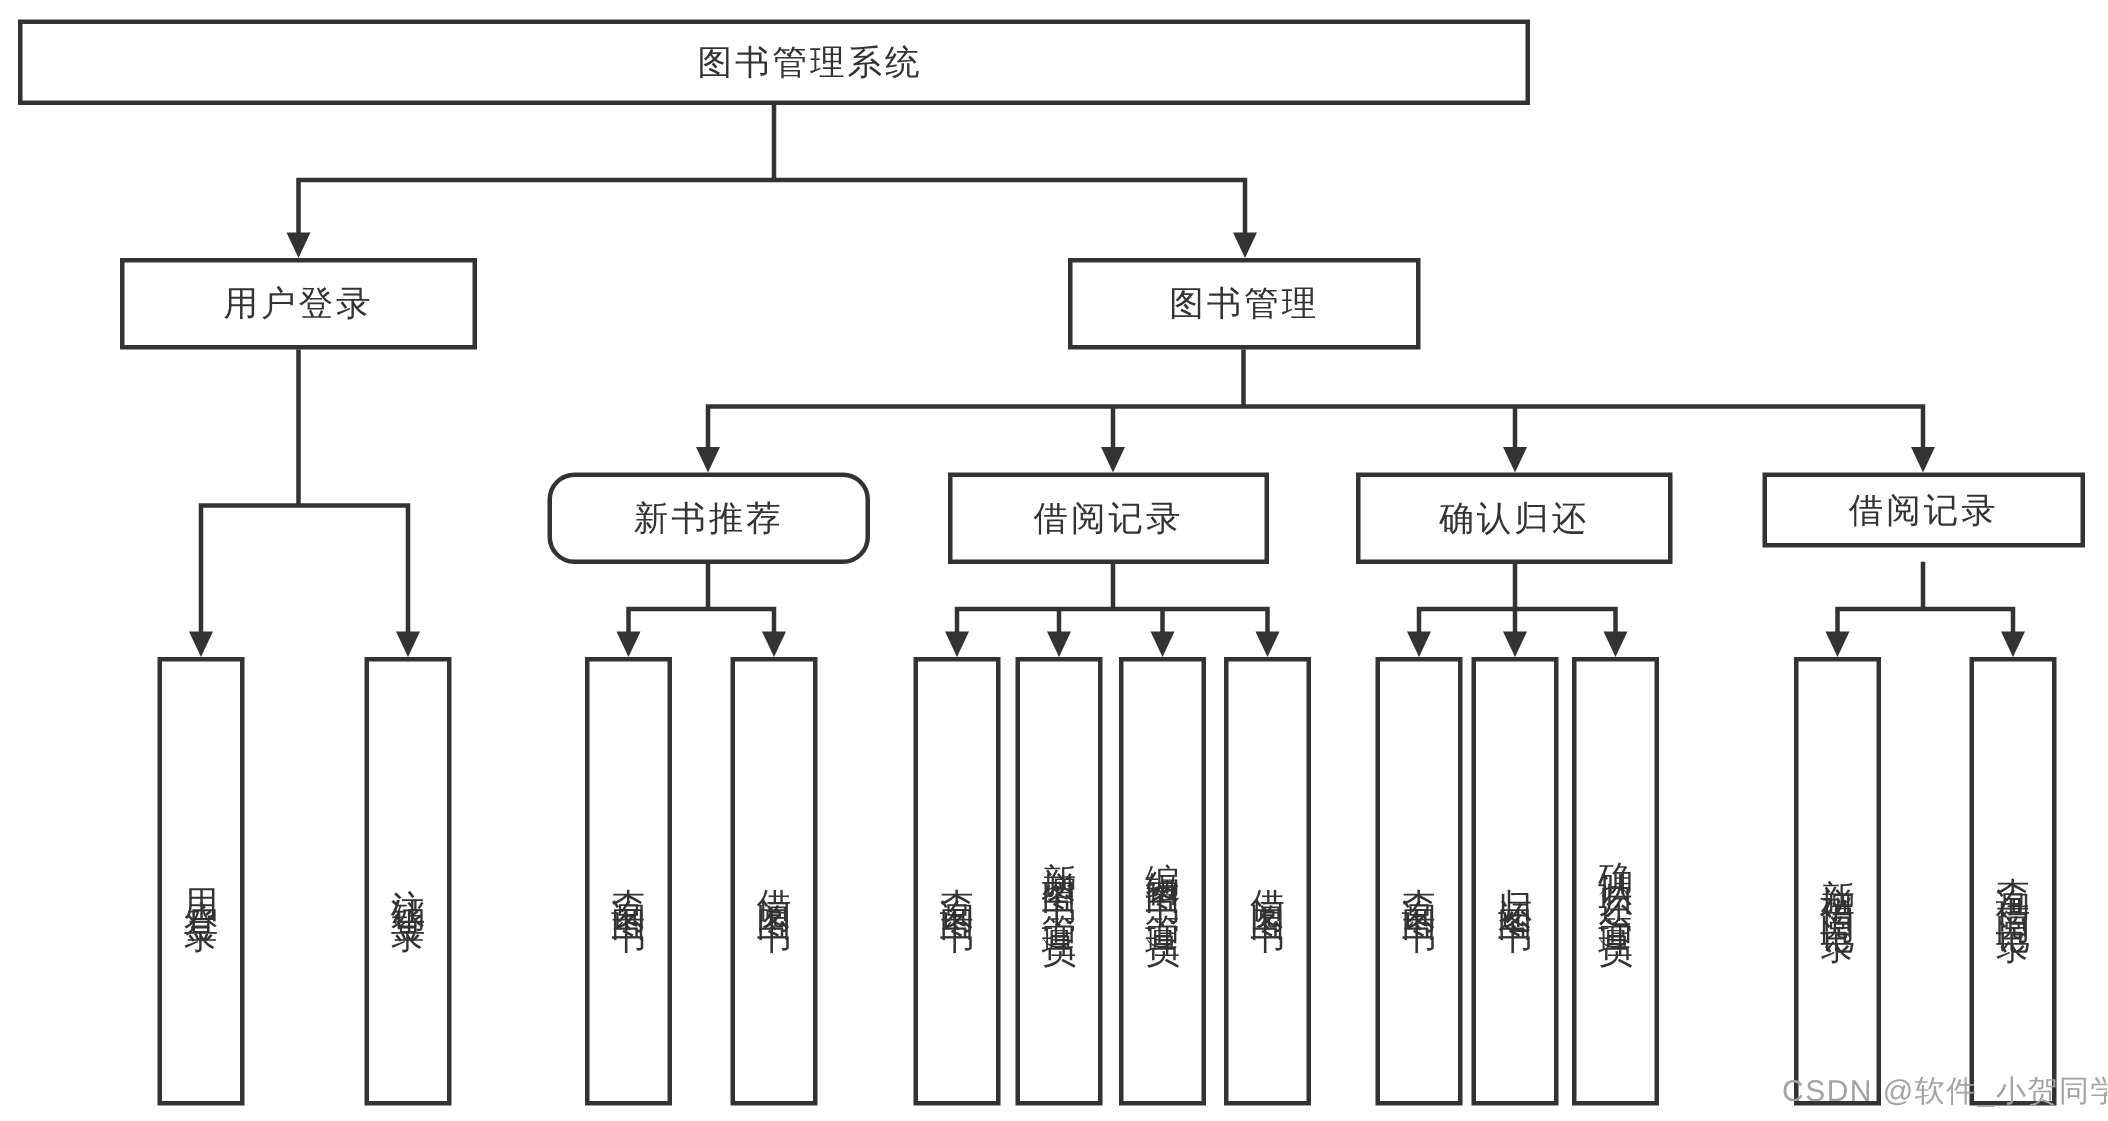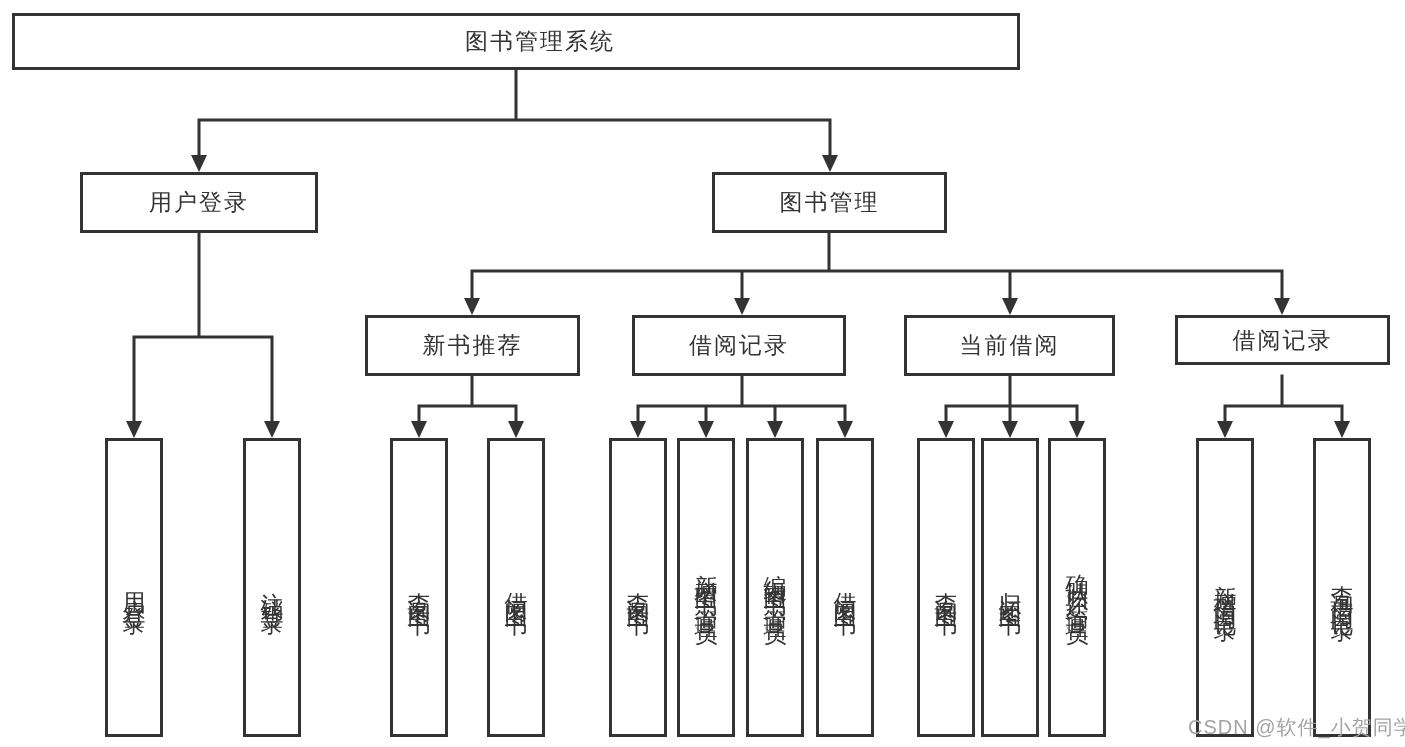--- a/index.html
+++ b/index.html
@@ -7,21 +7,21 @@
          font-family:"Liberation Sans","DejaVu Sans",sans-serif;color:#333333;overflow:hidden;}
   svg.wires{position:absolute;left:0;top:0;z-index:1;}
   .box{position:absolute;background:#ffffff;border:3px solid #333333;box-sizing:border-box;
        display:flex;align-items:center;justify-content:center;z-index:2;
        font-size:23px;letter-spacing:2px;line-height:1;white-space:nowrap;}
   .v{writing-mode:vertical-rl;letter-spacing:7px;font-size:23px;white-space:normal;}
   
   #n-root   {left:12px;  top:13px;  width:1008px;height:57px;padding-left:48px;}
   #n-user   {left:80px;  top:172px; width:238px; height:61px;}
   #n-mgmt   {left:712px; top:172px; width:235px; height:61px;}
-  #n-rec    {left:365px; top:315px; width:215px; height:61px;}
+  #n-rec    {left:365px; top:315px; width:215px; height:61px;border-radius:18px;}
   #n-borrow {left:632px; top:315px; width:214px; height:61px;}
   #n-current{left:904px; top:315px; width:211px; height:61px;}
   #n-records{left:1175px;top:315px; width:215px; height:50px;}
   
   .leaf{top:438px;height:299px;width:58px;}
   #l-user      {left:105px;}
   #l-logout    {left:243px;}
   #l-rec-query {left:390px;}
   #l-rec-borrow{left:487px;}
   #l-bb-query  {left:609px;}
@@ -74,21 +74,21 @@
     </g>
   </svg>
 
   <div class="box" id="n-root">图书管理系统</div>
 
   <div class="box" id="n-user">用户登录</div>
   <div class="box" id="n-mgmt">图书管理</div>
 
   <div class="box" id="n-rec">新书推荐</div>
   <div class="box" id="n-borrow">借阅记录</div>
-  <div class="box" id="n-current">当前借阅</div>
+  <div class="box" id="n-current">确认归还</div>
   <div class="box" id="n-records">借阅记录</div>
 
   <div class="box v leaf" id="l-user">用户登录</div>
   <div class="box v leaf" id="l-logout">注销登录</div>
 
   <div class="box v leaf" id="l-rec-query">查询图书</div>
   <div class="box v leaf" id="l-rec-borrow">借阅图书</div>
 
   <div class="box v leaf" id="l-bb-query">查询图书</div>
   <div class="box v leaf" id="l-bb-add">新增图书（管理员）</div>

